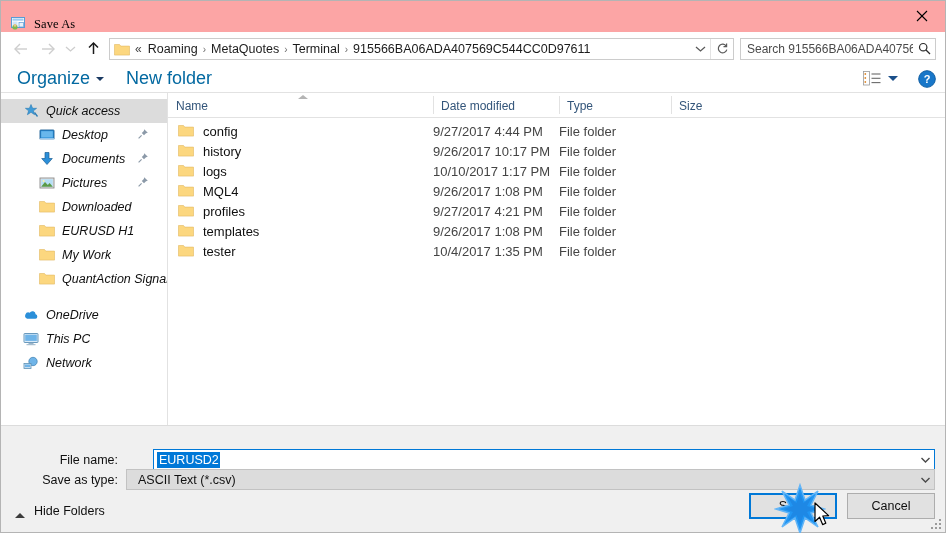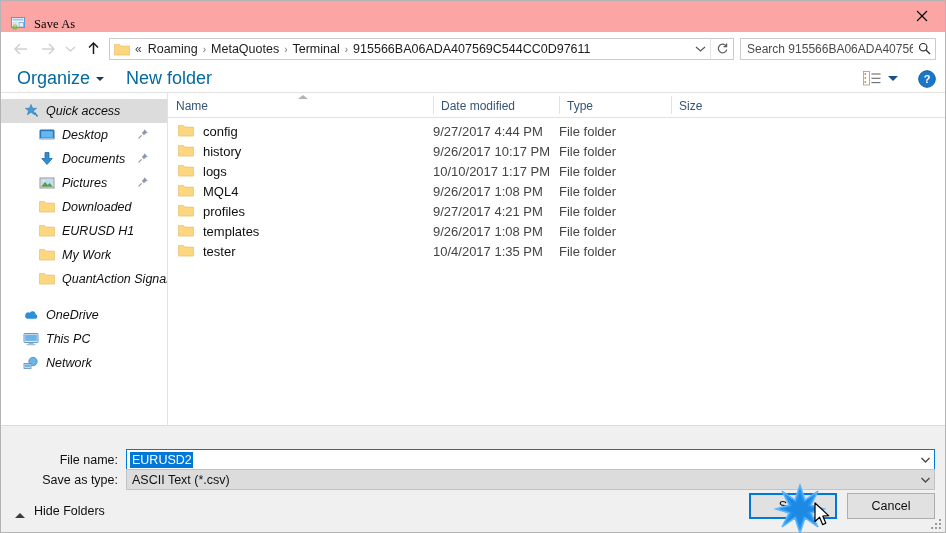--- a/index.html
+++ b/index.html
@@ -343,33 +343,34 @@
     flex: 1 1 auto;
     height: 21px;
     box-sizing: border-box;
     display: flex;
     align-items: center;
     font-size: 12.5px;
   }
   .fn-input {
     border: 1px solid #0078d7;
     background: #fff;
+    margin-left: 27px;
   }
   .st-input {
     border: 1px solid #c2c2c2;
     background: #dcdcdc;
   }
   .fn-value {
     background: #0078d7;
     color: #fff;
     padding: 1px 1px 1px 2px;
     margin-left: 3px;
     line-height: 14px;
   }
-  .st-value { color: #111; padding-left: 5px; }
+  .st-value { color: #111; padding-left: 11px; }
   .field-spacer { flex: 1 1 auto; }
   .field-caret {
     width: 17px;
     height: 19px;
     display: flex;
     align-items: center;
     justify-content: center;
     flex: 0 0 auto;
   }
   .hide-folders {

